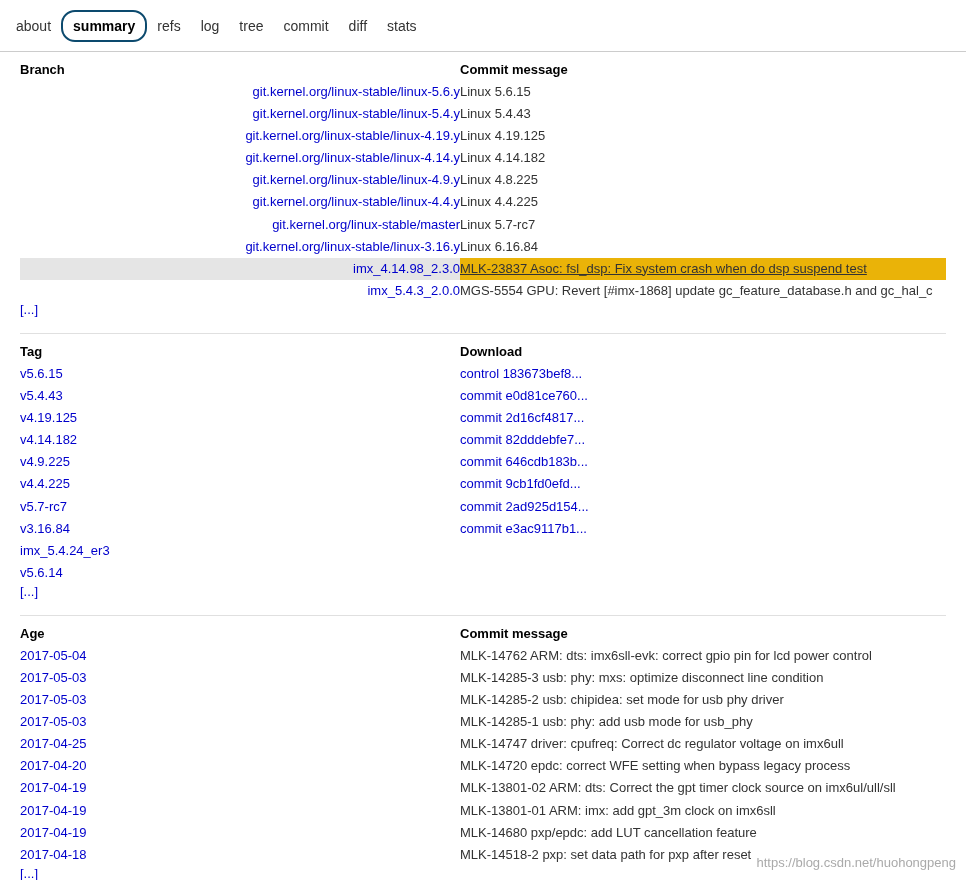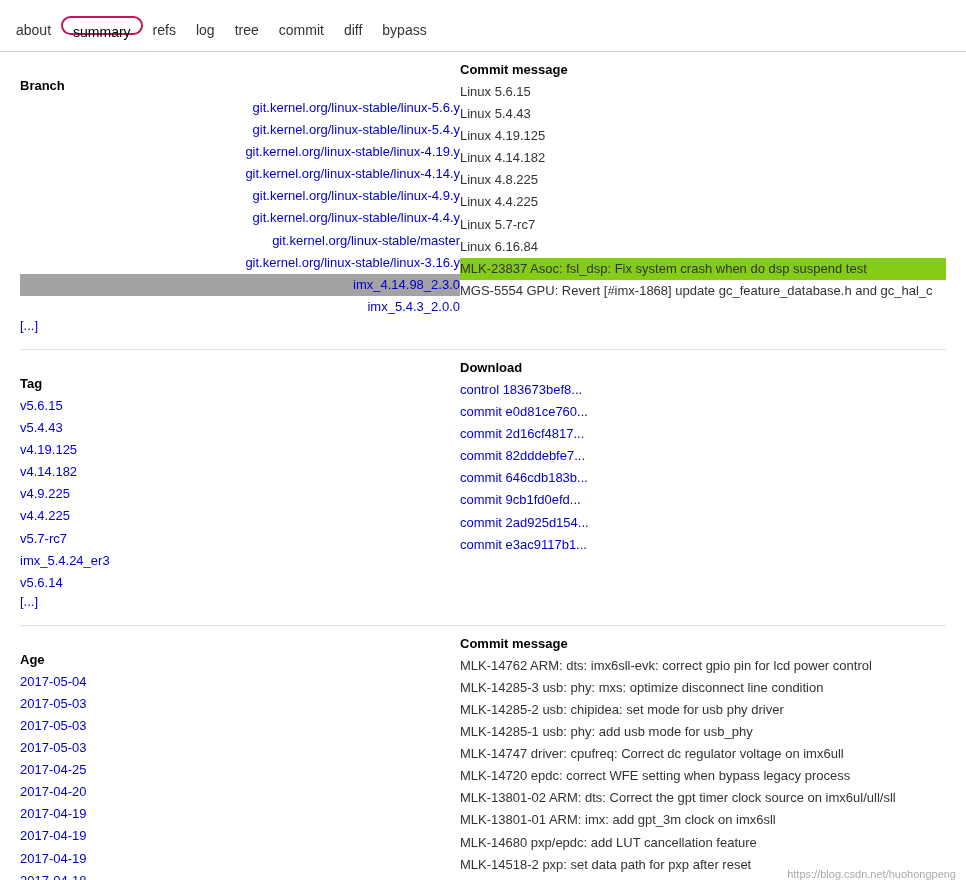--- a/index.html
+++ b/index.html
@@ -4,96 +4,97 @@
   <style>
     * { box-sizing: border-box; margin: 0; padding: 0; }
     body {
       font-family: Arial, sans-serif;
       font-size: 13px;
       color: #333;
       background: #fff;
     }
     nav {
       display: flex;
+      align-items: center;
       border-bottom: 1px solid #ccc;
-      padding: 16px 6px;
+      padding: 8px 6px;
       height: 52px;
     }
     .nav-item {
       padding: 6px 10px;
       cursor: pointer;
       color: #333;
       font-size: 14px;
       text-decoration: none;
     }
     .nav-item.active {
-      border: 2px solid #be185d;
+      border: 2px solid #0c4a6e;
       border-radius: 14px;
-      font-weight: normal;
+      font-weight: bold;
       color: #000;
     }
     .content {
       padding: 10px 20px;
     }
     .section {
       display: flex;
       margin-bottom: 16px;
     }
     .col-left {
       width: 440px;
       flex-shrink: 0;
-      margin-top: 16px;
     }
     .col-right {
       flex: 1;
     }
     .section-header {
       font-weight: bold;
       font-size: 13px;
       margin-bottom: 4px;
       color: #000;
     }
     .branch-link {
       color: #00c;
       text-decoration: none;
       display: block;
       line-height: 1.7;
       font-size: 13px;
       text-align: right;
     }
     .branch-link.highlighted {
-      background: #a3a3a3;
+      background: #e5e5e5;
       display: inline-block;
       width: 100%;
     }
     .commit-msg {
       display: block;
       line-height: 1.7;
       font-size: 13px;
       color: #333;
     }
     .commit-msg.highlighted {
-      background: #84cc16;
+      background: #eab308;
+      text-decoration: underline;
     }
     .more-link {
       color: #00c;
       text-decoration: none;
       font-size: 13px;
     }
     .divider {
       border: none;
       border-top: 1px solid #e0e0e0;
       margin: 10px 0;
     }
     .watermark {
       position: fixed;
-      bottom: 0;
+      bottom: 10px;
       right: 10px;
       color: #aaa;
-      font-size: 11px;
+      font-size: 13px;
       margin-left: 24px;
     }
     .age-link {
       color: #00c;
       text-decoration: none;
       display: block;
       line-height: 1.7;
       font-size: 13px;
     }
     .download-link {
@@ -115,21 +116,21 @@
 <body>
 
 <nav>
   <a class="nav-item">about</a>
   <a class="nav-item active">summary</a>
   <a class="nav-item">refs</a>
   <a class="nav-item">log</a>
   <a class="nav-item">tree</a>
   <a class="nav-item">commit</a>
   <a class="nav-item">diff</a>
-  <a class="nav-item">bypass</a>
+  <a class="nav-item">stats</a>
 </nav>
 
 <div class="content">
 
   <div class="section">
     <div class="col-left">
       <div class="section-header">Branch</div>
       <div id="branch-list"><a class="branch-link" href="#">git.kernel.org/linux-stable/linux-5.6.y</a><a class="branch-link" href="#">git.kernel.org/linux-stable/linux-5.4.y</a><a class="branch-link" href="#">git.kernel.org/linux-stable/linux-4.19.y</a><a class="branch-link" href="#">git.kernel.org/linux-stable/linux-4.14.y</a><a class="branch-link" href="#">git.kernel.org/linux-stable/linux-4.9.y</a><a class="branch-link" href="#">git.kernel.org/linux-stable/linux-4.4.y</a><a class="branch-link" href="#">git.kernel.org/linux-stable/master</a><a class="branch-link" href="#">git.kernel.org/linux-stable/linux-3.16.y</a><a class="branch-link highlighted" href="#">imx_4.14.98_2.3.0</a><a class="branch-link" href="#">imx_5.4.3_2.0.0</a></div>
       <a class="more-link">[...]</a>
     </div>
@@ -156,20 +157,21 @@
     <div class="col-left">
       <div class="section-header">Tag</div>
       <div id="tag-list">
           <a class="tag-link" href="#">v5.6.15</a>
           <a class="tag-link" href="#">v5.4.43</a>
           <a class="tag-link" href="#">v4.19.125</a>
           <a class="tag-link" href="#">v4.14.182</a>
           <a class="tag-link" href="#">v4.9.225</a>
           <a class="tag-link" href="#">v4.4.225</a>
           <a class="tag-link" href="#">v5.7-rc7</a>
+          <a class="tag-link" href="#">v3.16.84</a>
           <a class="tag-link" href="#">imx_5.4.24_er3</a>
           <a class="tag-link" href="#">v5.6.14</a>
         </div>
       <a class="more-link">[...]</a>
     </div>
     <div class="col-right">
       <div class="section-header">Download</div>
       <div id="download-list">
           <a class="download-link" href="#">control 183673bef8...</a>
           <a class="download-link" href="#">commit e0d81ce760...</a>

